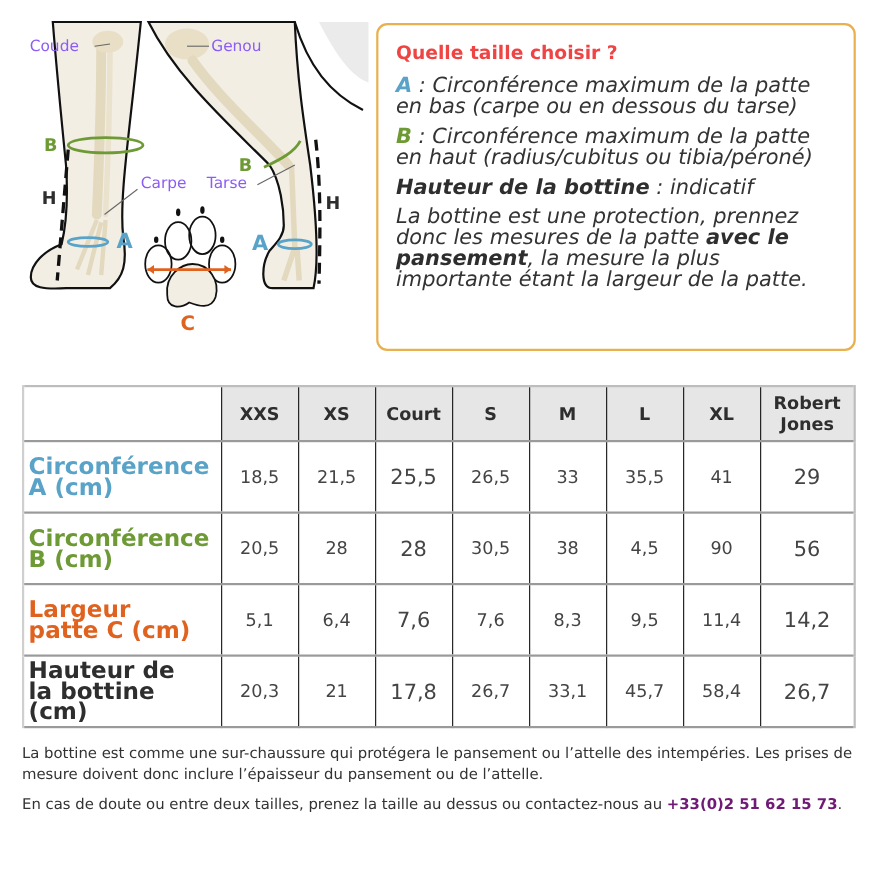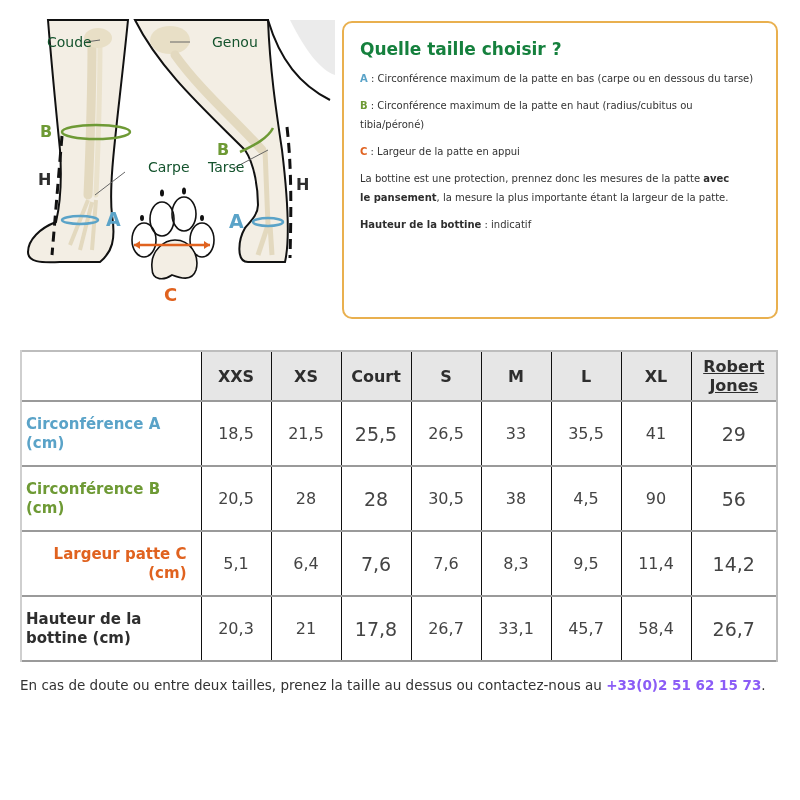--- a/index.html
+++ b/index.html
@@ -3,54 +3,54 @@
 <meta charset="utf-8">
 <style>
   * { box-sizing: border-box; margin: 0; padding: 0; }
   html, body { width: 800px; height: 800px; background: #ffffff; overflow: hidden; }
   body { font-family: "DejaVu Sans", "Liberation Sans", sans-serif; color: #333333; position: relative; }
 
   
   .illus { position: absolute; left: 0; top: 0; width: 340px; height: 310px; }
   .illus svg { width: 340px; height: 310px; display: block; }
   .lbl { position: absolute; font-family: "DejaVu Sans", sans-serif; white-space: nowrap; }
-  .lbl.gray { color: #14532d; font-size: 14px; margin-left: 20px; }
+  .lbl.gray { color: #8b5cf6; font-size: 14px; }
   .lbl.big { font-weight: bold; font-size: 16px; }
 
   
   .info {
     position: absolute; left: 342px; top: 21px; width: 436px; height: 298px;
     border: 2px solid #e9b04f; border-radius: 10px; padding: 16px 16px 0 16px;
   }
-  .info h2 { color: #15803d; font-size: 17px; font-weight: bold; margin-bottom: 10px; letter-spacing: 0; }
-  .info p { font-size: 10px; line-height: 19px; color: #333; margin-bottom: 8px; }
+  .info h2 { color: #ef4444; font-size: 17px; font-weight: bold; margin-bottom: 10px; letter-spacing: 0; }
+  .info p { font-size: 19px; line-height: 19px; color: #333; margin-bottom: 8px; font-style: italic; }
   .info .k { font-weight: bold; }
   .cA { color: #5aa3c8; }
   .cB { color: #6e9a35; }
   .cC { color: #e0621f; }
   .cD { color: #2e2e2e; }
 
   
   .tbl-wrap { position: absolute; left: 20px; top: 350px; width: 624px; }
   table { border-collapse: collapse; width: 756px; table-layout: fixed; }
   th, td { border: 1px solid #111; text-align: center; vertical-align: middle; }
   table { border-top: 2px solid #bdbdbd; border-bottom: 2px solid #bdbdbd; }
   tr { border-bottom: 2px solid #9a9a9a; }
   th:first-child, td:first-child { border-left: 2px solid #cfcfcf; }
   th:last-child, td:last-child { border-right: 2px solid #bdbdbd; }
   thead th { background: #e6e6e6; height: 50px; font-size: 16px; font-weight: bold; color: #2e2e2e; line-height: 19px; }
   thead th.blank { background: #ffffff; }
   tbody td { height: 65px; font-size: 16px; color: #444; }
   tbody td.small { font-size: 19px; }
-  tbody th.rowh { text-align: left; padding-left: 4px; font-size: 15px; font-weight: bold; line-height: 19px; background: #fff; }
+  tbody th.rowh { text-align: left; padding-left: 4px; font-size: 21px; font-weight: bold; line-height: 19px; background: #fff; }
 
   
   .foot { position: absolute; left: 20px; top: 676px; width: 770px; font-size: 13.5px; line-height: 19px; color: #333; }
   .foot p { margin-bottom: 8px; }
-  .foot b { color: #8b5cf6; }
+  .foot b { color: #701a75; }
 </style>
 </head>
 <body>
 
 <div class="illus">
   <svg viewBox="0 0 340 310">
 
     <path d="M48 20 C52 70 56 110 60 150 C62 180 60 205 56 222 C40 228 28 240 28 252 C28 262 40 263 60 262 L100 262 C112 252 116 240 112 215 C108 180 118 120 128 20 Z" fill="#f3eee4" stroke="#111" stroke-width="2"></path>
 
     <path d="M92 40 C92 100 90 150 88 195" stroke="#e3d9bf" stroke-width="9" fill="none" stroke-linecap="round"></path>
@@ -113,27 +113,24 @@
 
 <div class="info">
   <h2>Quelle taille choisir ?</h2>
   <p>
     <span class="k cA">A</span><span> : </span><span>Circonférence maximum de la patte en bas (carpe ou en dessous du tarse)</span>
   </p>
   <p>
     <span class="k cB">B</span><span> : </span><span>Circonférence maximum de la patte en haut (radius/cubitus ou tibia/péroné)</span>
   </p>
   <p>
-    <span class="k cC">C</span><span> : </span><span>Largeur de la patte en appui</span>
+    <span class="k cD">Hauteur de la bottine</span><span> : </span><span>indicatif</span>
   </p>
   <p style="padding-right:20px;">
     <span>La bottine est une protection, prennez donc les mesures de la patte </span><span class="k cD">avec le pansement</span><span>, la mesure la plus importante étant la largeur de la patte.</span>
-  </p>
-  <p>
-    <span class="k cD">Hauteur de la bottine</span><span> : </span><span>indicatif</span>
   </p>
 </div>
 
 <div class="tbl-wrap">
   <table>
     <colgroup>
       <col style="width:180px">
         <col style="width:70px">
         <col style="width:70px">
         <col style="width:70px">
@@ -146,21 +143,21 @@
     <thead>
       <tr>
         <th class="blank"></th>
         <th>XXS</th>
         <th>XS</th>
         <th>Court</th>
         <th>S</th>
         <th>M</th>
         <th>L</th>
         <th>XL</th>
-        <th style="padding:0 8px;text-decoration:underline;">Robert Jones</th>
+        <th style="padding:0 8px;">Robert Jones</th>
       </tr>
     </thead>
     <tbody>
       <tr>
         <th class="rowh cA" style="padding-right:14px;">Circonférence A (cm)</th>
         <td>18,5</td>
         <td>21,5</td>
         <td class="small">25,5</td>
         <td>26,5</td>
         <td>33</td>
@@ -173,21 +170,21 @@
         <td>20,5</td>
         <td>28</td>
         <td class="small">28</td>
         <td>30,5</td>
         <td>38</td>
         <td>4,5</td>
         <td>90</td>
         <td class="small">56</td>
       </tr>
       <tr>
-        <th class="rowh cC" style="padding-right:14px;text-align:right;">Largeur patte C (cm)</th>
+        <th class="rowh cC" style="padding-right:14px;">Largeur patte C (cm)</th>
         <td>5,1</td>
         <td>6,4</td>
         <td class="small">7,6</td>
         <td>7,6</td>
         <td>8,3</td>
         <td>9,5</td>
         <td>11,4</td>
         <td class="small">14,2</td>
       </tr>
       <tr>
@@ -199,16 +196,17 @@
         <td>33,1</td>
         <td>45,7</td>
         <td>58,4</td>
         <td class="small">26,7</td>
       </tr>
     </tbody>
   </table>
 </div>
 
 <div class="foot">
+  <p>La bottine est comme une sur-chaussure qui protégera le pansement ou l’attelle des intempéries. Les prises de mesure doivent donc inclure l’épaisseur du pansement ou de l’attelle.</p>
   <p>
     <span>En cas de doute ou entre deux tailles, prenez la taille au dessus ou contactez-nous au </span><b>+33(0)2 51 62 15 73</b><span>.</span>
   </p>
 </div>
 
 </body></html>

